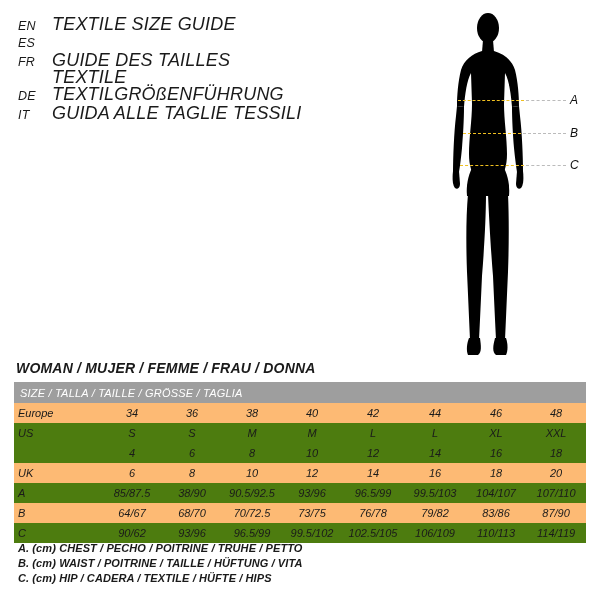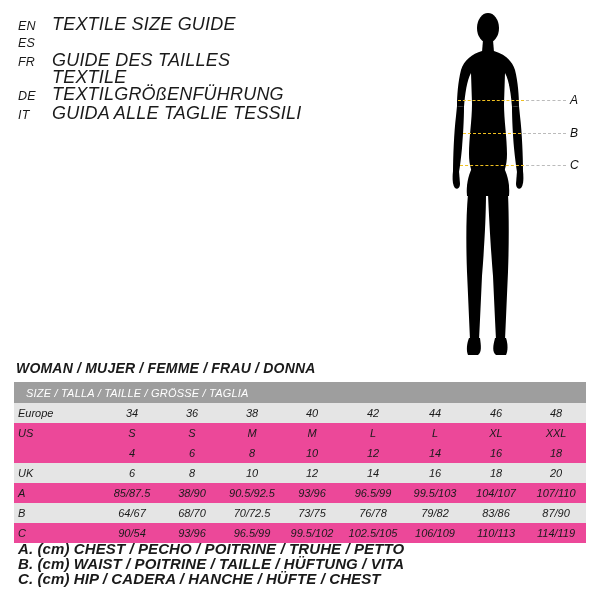--- a/index.html
+++ b/index.html
@@ -97,43 +97,43 @@
     padding: 2px 4px;
     height: 16px;
     color: #1a1a1a;
   }
   tr.header-row td {
     background: #9e9e9e;
     color: #ffffff;
     font-weight: normal;
     font-size: 11px;
     letter-spacing: 0.2px;
-    padding-left: 12px;
+    padding-left: 6px;
     height: 17px;
   }
-  tr.shade td { background: #ec4899; }
-  tr.plain td { background: #e5e5e5; }
+  tr.shade td { background: #4d7c0f; }
+  tr.plain td { background: #fdba74; }
   td.rowlabel {
     text-align: left;
     padding-left: 6px;
     width: 88px;
   }
   td.cell {
     text-align: center;
   }
 
   
   .legend {
     position: absolute;
     left: 18px;
     top: 541px;
     width: 560px;
   }
   .legend-row {
-    font-size: 15px;
+    font-size: 11px;
     line-height: 15px;
     font-weight: bold;
     letter-spacing: 0.1px;
   }
 </style>
 </head>
 <body>
 
 <div class="page">
 
@@ -302,32 +302,32 @@
           <td class="cell">70/72.5</td>
           <td class="cell">73/75</td>
           <td class="cell">76/78</td>
           <td class="cell">79/82</td>
           <td class="cell">83/86</td>
           <td class="cell">87/90</td>
         </tr>
 
         <tr class="shade">
           <td class="rowlabel">C</td>
-          <td class="cell">90/54</td>
+          <td class="cell">90/62</td>
           <td class="cell">93/96</td>
           <td class="cell">96.5/99</td>
           <td class="cell">99.5/102</td>
           <td class="cell">102.5/105</td>
           <td class="cell">106/109</td>
           <td class="cell">110/113</td>
           <td class="cell">114/119</td>
         </tr>
       </tbody>
     </table>
   </div>
 
   <div class="legend">
     <div class="legend-row">A. (cm) CHEST / PECHO / POITRINE / TRUHE / PETTO</div>
     <div class="legend-row">B. (cm) WAIST / POITRINE / TAILLE / HÜFTUNG / VITA</div>
-    <div class="legend-row">C. (cm) HIP / CADERA / HANCHE / HÜFTE / CHEST</div>
+    <div class="legend-row">C. (cm) HIP / CADERA / TEXTILE / HÜFTE / HIPS</div>
   </div>
 
 </div>
 
 </body></html>

